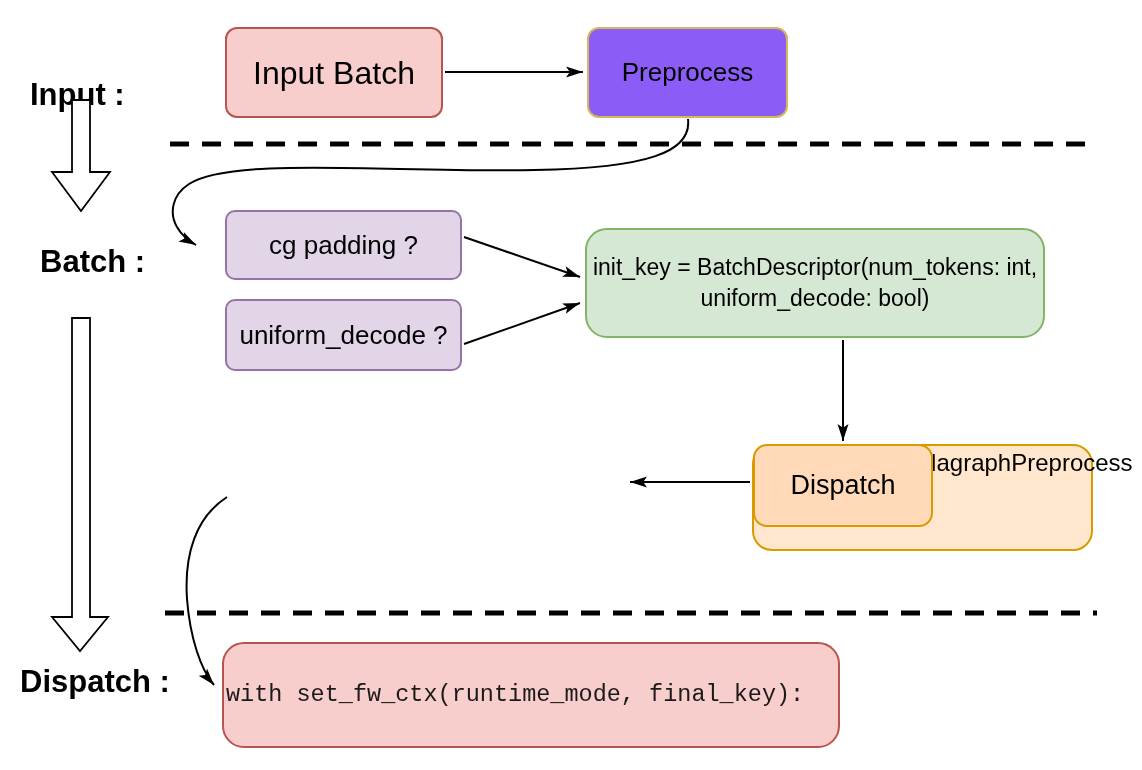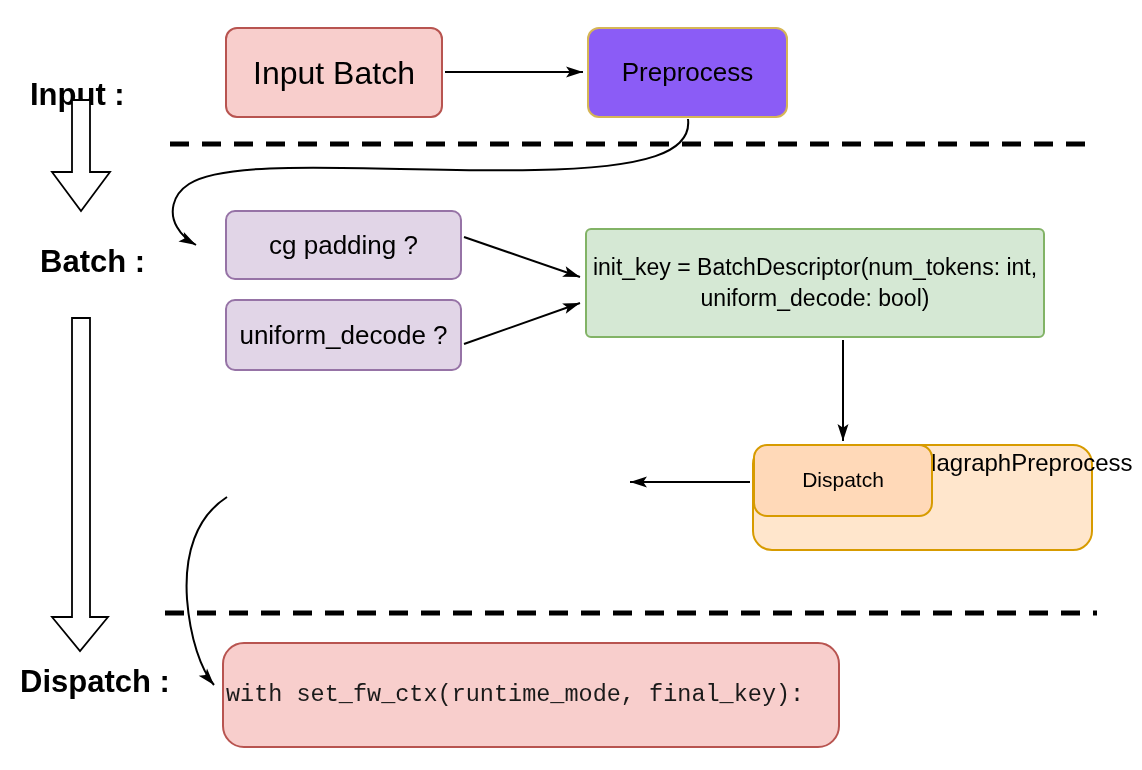--- a/index.html
+++ b/index.html
@@ -18,26 +18,26 @@
   .n-yellow{background:#8b5cf6;border-color:#d6b656;}
   .n-purple{background:#e1d5e7;border-color:#9673a6;border-radius:10px;}
   .n-green{background:#d5e8d4;border-color:#82b366;}
   .n-blue{background:#dae8fc;border-color:#6c8ebf;}
   .n-orange-light{background:#ffe6cc;border-color:#d79b00;}
   .n-orange{background:#ffd9b8;border-color:#d79b00;}
   .input-batch{left:225px;top:27px;width:218px;height:91px;font-size:32px;}
   .preprocess{left:587px;top:27px;width:201px;height:91px;font-size:26px;}
   .cg-padding{left:225px;top:210px;width:237px;height:70px;font-size:26px;}
   .uniform-decode{left:225px;top:299px;width:237px;height:72px;font-size:26px;}
-  .init-key{left:585px;top:228px;width:460px;height:110px;font-size:23px;line-height:31px;border-radius:6px;}
+  .init-key{left:585px;top:228px;width:460px;height:110px;font-size:23px;line-height:31px;border-radius:22px;}
   .runtime-mode{left:226px;top:445px;width:399px;height:108px;font-size:22px;line-height:29px;border-radius:18px;}
   .cudagraph{left:752px;top:444px;width:341px;height:107px;font-size:24px;border-radius:20px;}
   .cuda-label{position:absolute;left:180px;right:0;top:0;bottom:0;display:flex;flex-direction:row;
               justify-content:center;text-align:center;line-height:34px;}
-  .dispatch{left:753px;top:444px;width:180px;height:73px;font-size:21px;border-radius:14px;}
+  .dispatch{left:753px;top:444px;width:180px;height:83px;font-size:27px;border-radius:14px;}
   .exec-code{left:222px;top:642px;width:618px;height:106px;border-radius:22px;
              align-items:flex-start;padding-left:2px;font-family:"Liberation Mono",monospace;
              font-size:23.5px;line-height:30px;text-align:left;color:#1a1a1a;}
   .exec-code span{white-space:pre;}
 </style>
 </head>
 <body>
 
 <div class="canvas">
 

